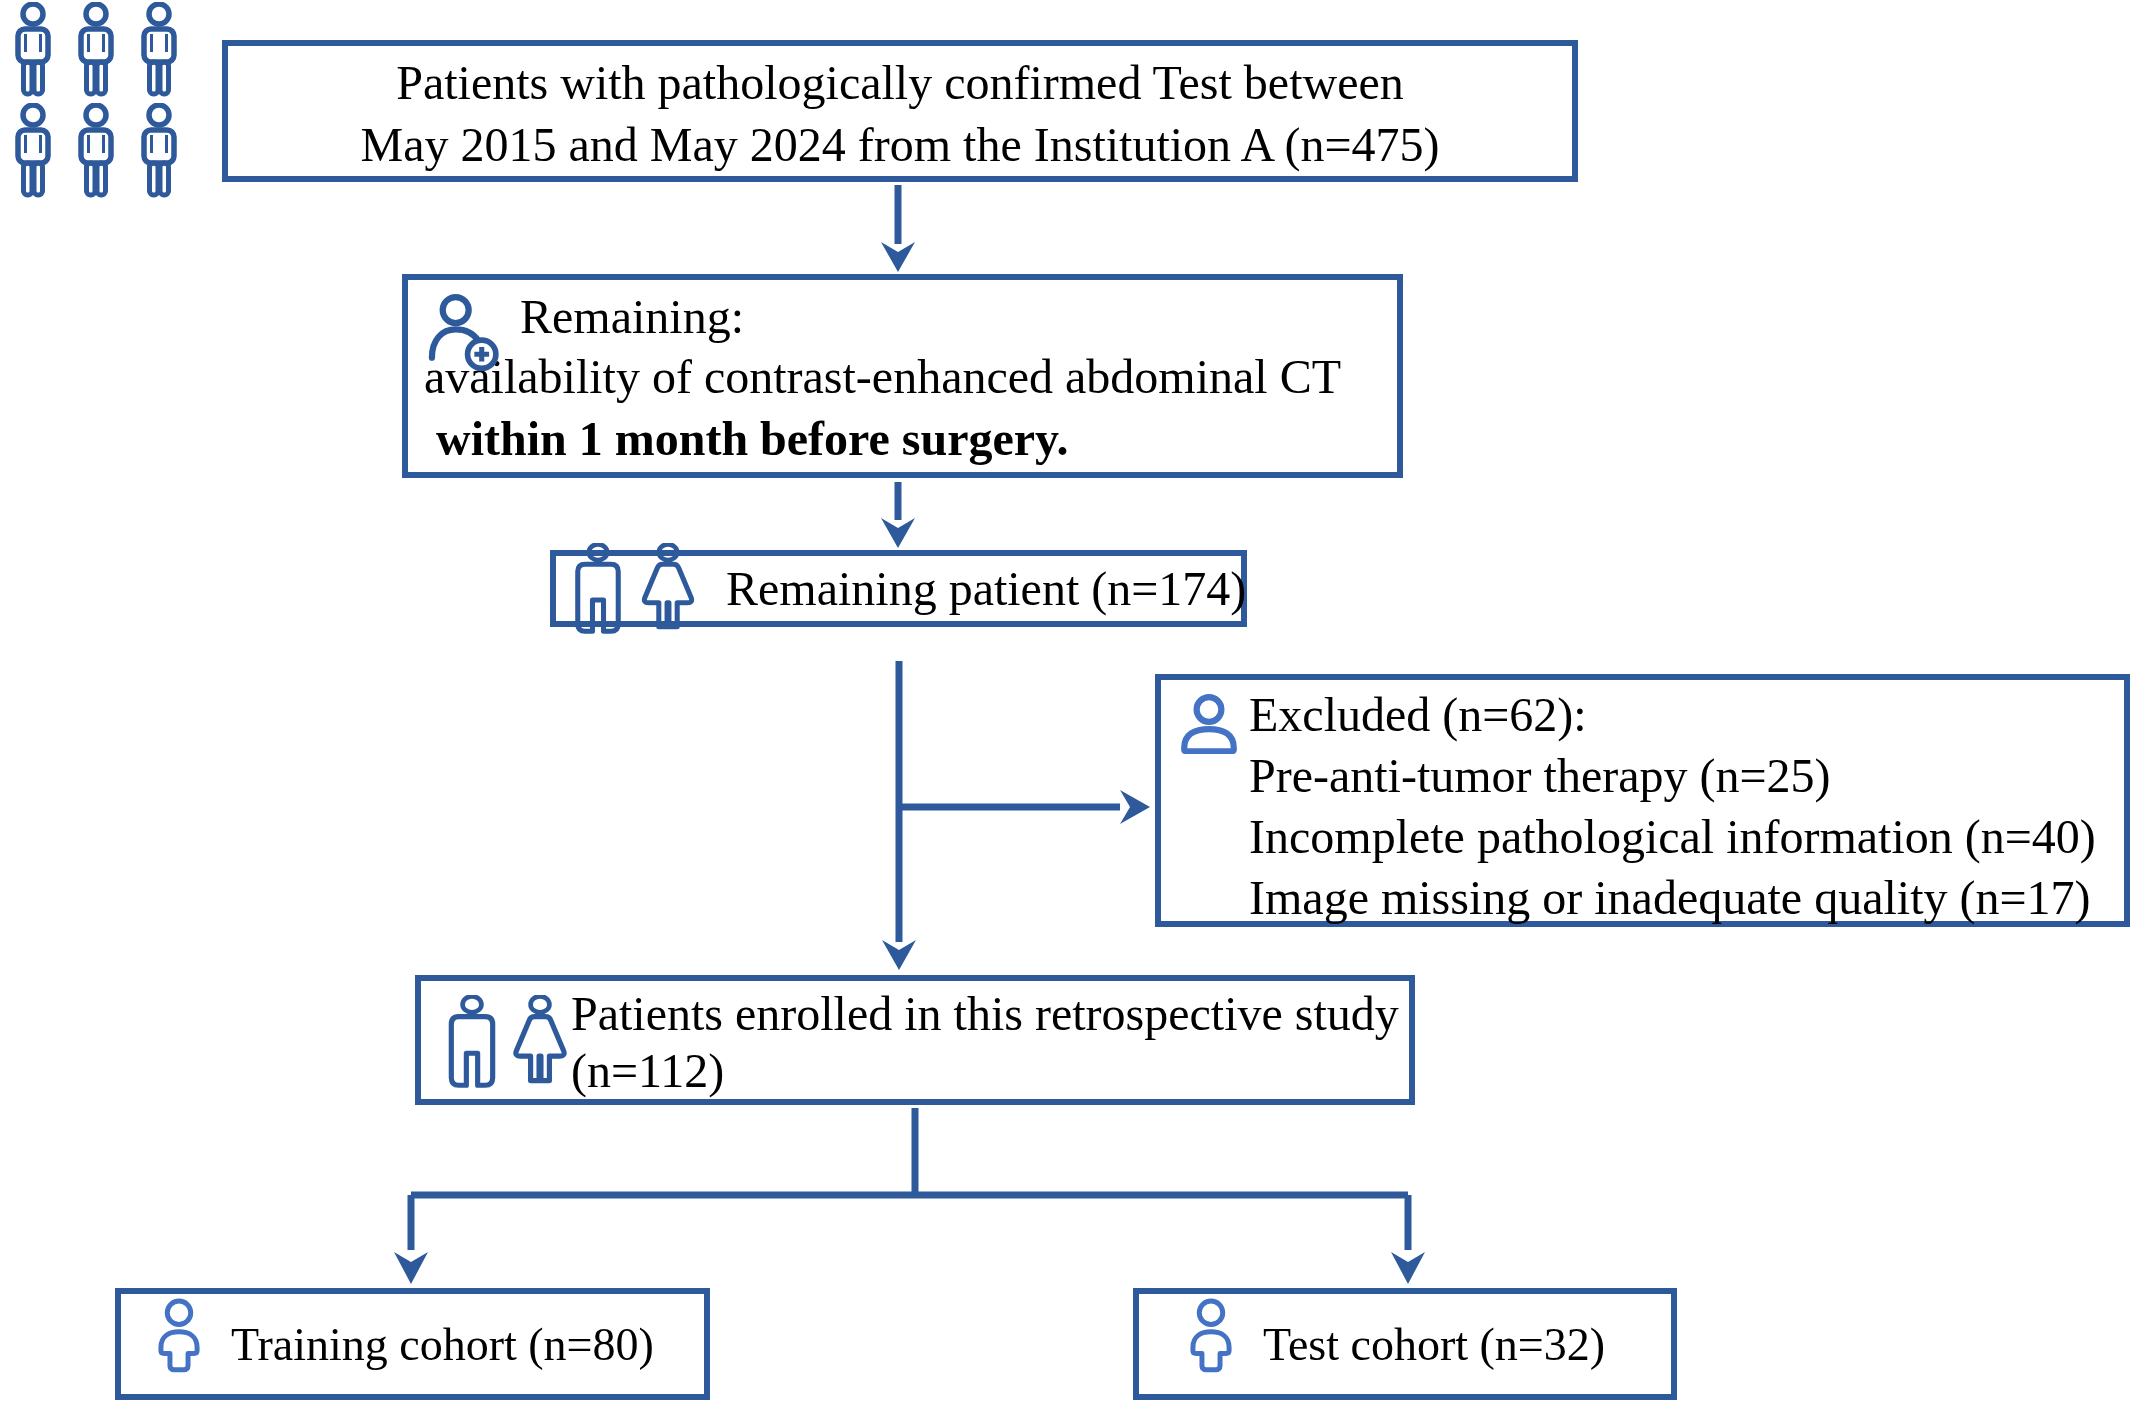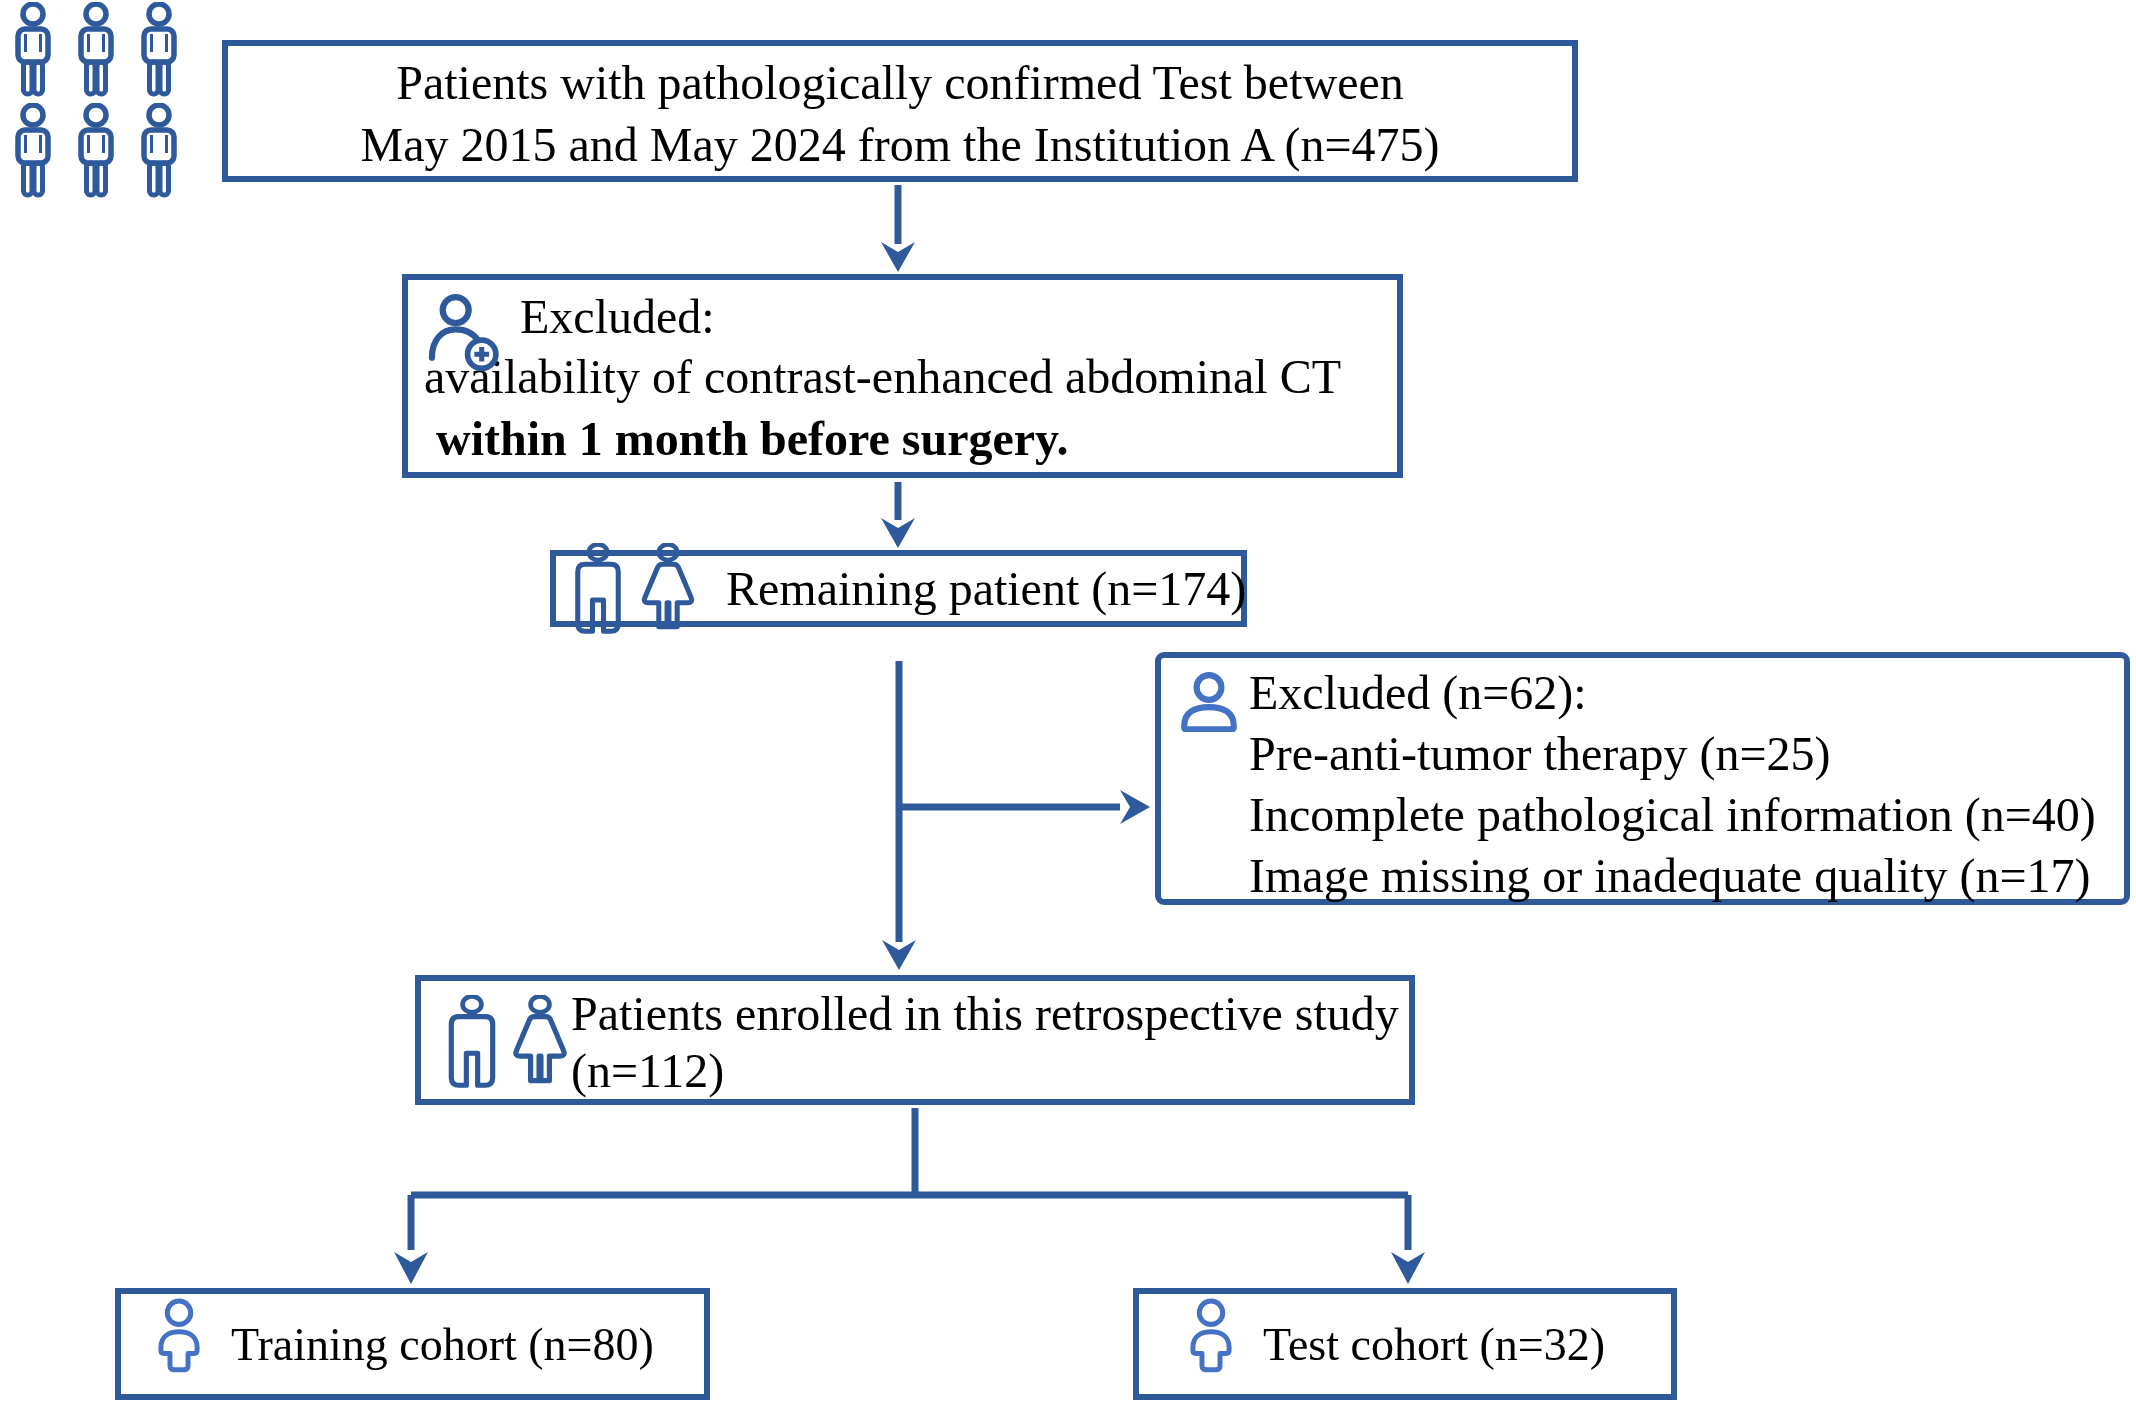--- a/index.html
+++ b/index.html
@@ -43,21 +43,21 @@
   .inc-line1{margin-left:16px;line-height:62px;}
   .inc-line2{margin-left:28px;line-height:62px;font-weight:bold;}
 
   
   #remaining-box{left:550px;top:550px;width:697px;height:77px;
     display:flex;align-items:center;padding-left:14px;}
   #remaining-box .label{margin-left:26px;white-space:nowrap;}
   .gender-icons{display:flex;align-items:flex-end;gap:10px;}
 
   
-  #excluded-box{left:1155px;top:652px;width:975px;height:253px;border-radius:9px;}
+  #excluded-box{left:1155px;top:674px;width:975px;height:253px;}
   #excluded-icon{position:absolute;left:16px;top:14px;}
   #excluded-box .lines{padding:4px 0 0 88px;line-height:61px;}
 
   
   #enrolled-box{left:415px;top:975px;width:1000px;height:130px;}
   #enrolled-box .gender-icons{position:absolute;left:24px;top:14px;}
   #enrolled-box .lines{margin-left:150px;text-align:left;padding-top:4px;line-height:57px;}
 
   
   #training-box{left:115px;top:1288px;width:595px;height:112px;
@@ -158,21 +158,21 @@
     <div>May 2015 and May 2024 from the Institution A (n=475)</div>
   </div>
 
   <div id="included-box" class="box serif-text">
     <span id="included-icon"><svg width="86" height="86" viewBox="0 0 76 76">
       <circle class="icon-dark" cx="28" cy="16" r="11.5" stroke-width="5.5"></circle>
       <path class="icon-dark" d="M7 58 C7 42 16 33 28 33 C37 33 44 37 48 43" stroke-width="5.5" stroke-linecap="round"></path>
       <circle cx="51" cy="55" r="12.5" fill="#ffffff" stroke="#2e5a9c" stroke-width="5"></circle>
       <path class="icon-dark" d="M44.5 55 h13 M51 48.5 v13" stroke-width="4.5"></path>
     </svg></span>
-    <div class="inc-title">Excluded:</div>
+    <div class="inc-title">Remaining:</div>
     <div class="inc-line1">availability of contrast-enhanced abdominal CT</div>
     <div class="inc-line2">within 1 month before surgery.</div>
   </div>
 
   <div id="remaining-box" class="box serif-text">
     <span class="gender-icons">
       <svg width="56" height="92" viewBox="0 0 56 100">
         <ellipse class="icon-dark" cx="28" cy="10" rx="10" ry="8.5" stroke-width="5"></ellipse>
         <path class="icon-dark" stroke-width="5.5" stroke-linejoin="round" d="M14 23 H42 Q50 23 50 31 V88 Q50 96 42 96 H34 V62 H22 V96 H14 Q6 96 6 88 V31 Q6 23 14 23 Z"></path>
       </svg>

